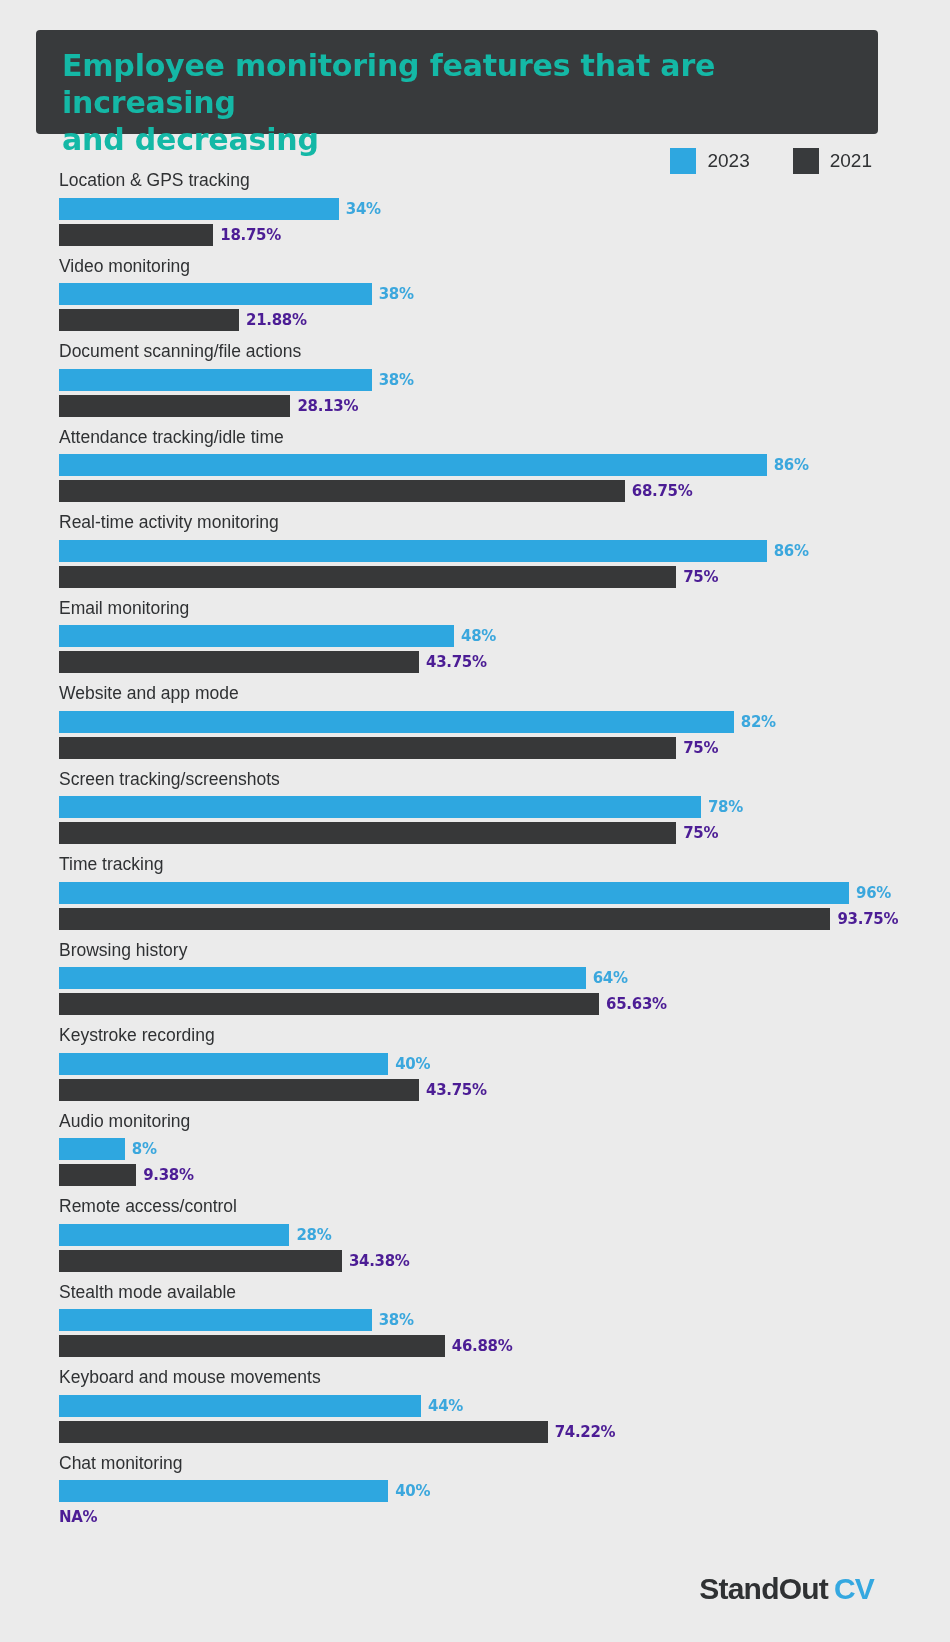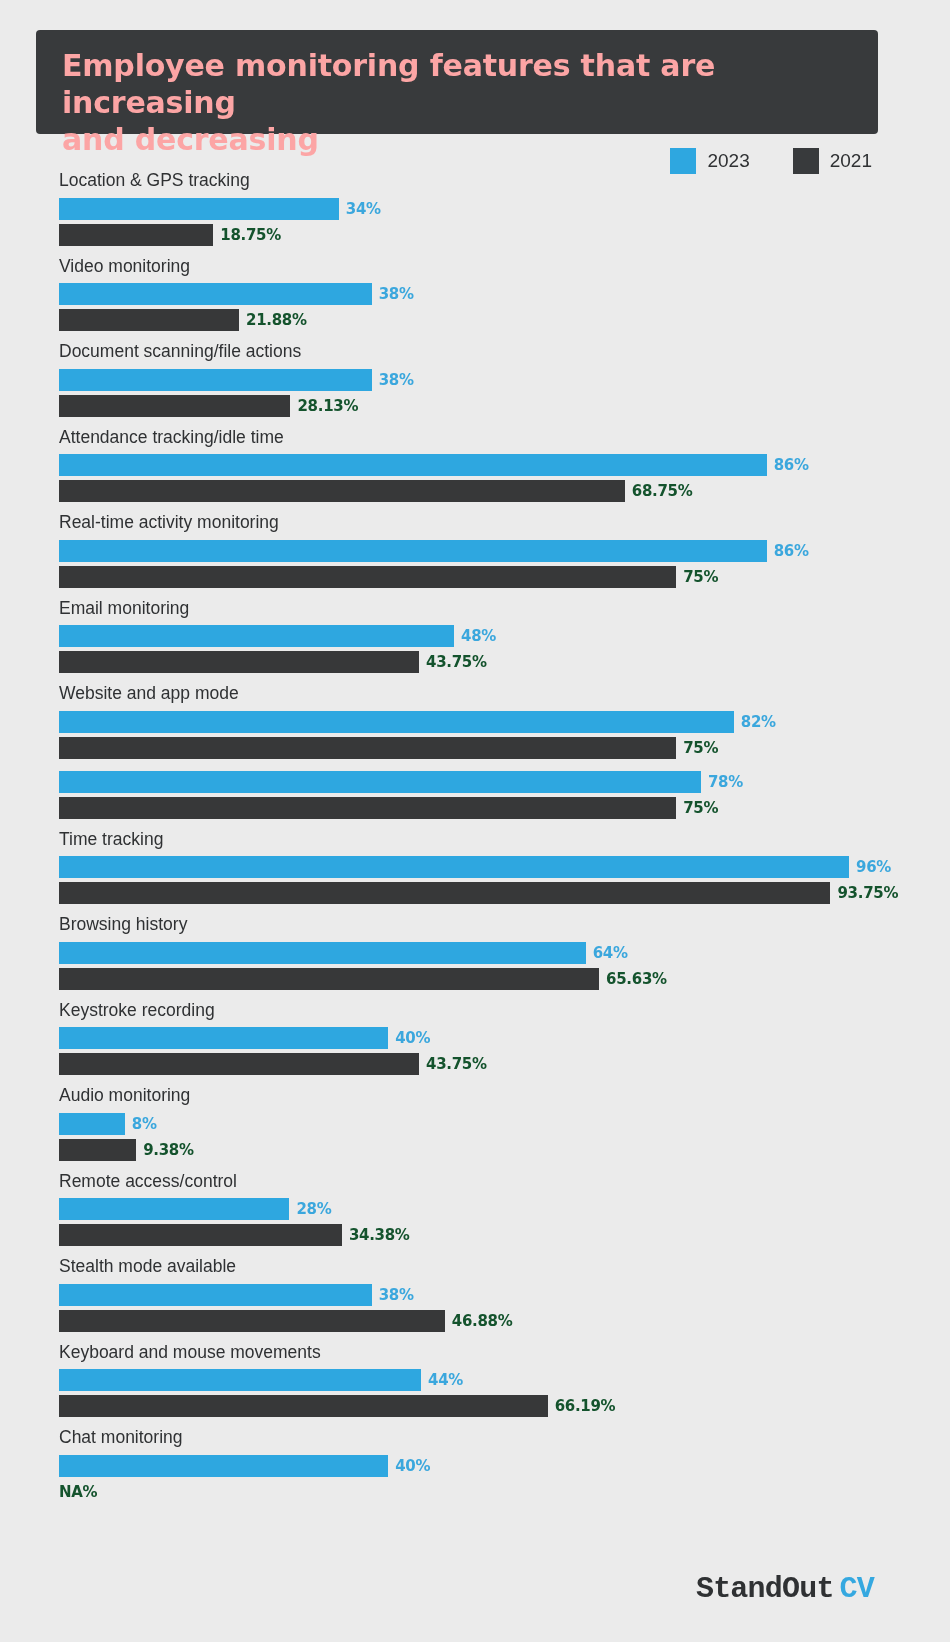--- a/index.html
+++ b/index.html
@@ -30,21 +30,21 @@
     left: 36px;
     top: 30px;
     width: 842px;
     height: 104px;
     background: #383a3c;
     border-radius: 4px;
     box-sizing: border-box;
     padding: 18px 26px 0 26px;
   }
   .title-text {
-    color: #fca5a5;
+    color: #14b8a6;
     font-size: 30px;
     font-weight: bold;
     line-height: 1.23;
     letter-spacing: -0.2px;
     font-family: "DejaVu Sans", sans-serif;
     white-space: pre-line;
   }
 
   
   .legend {
@@ -105,31 +105,31 @@
   .bar.dark { background: #373839; }
   .bar-value {
     font-size: 15px;
     font-weight: bold;
     margin-left: 7px;
     white-space: nowrap;
     font-family: "DejaVu Sans", sans-serif;
     letter-spacing: -0.3px;
   }
   .bar-value.blue { color: #3ba7dd; }
-  .bar-value.dark { color: #14532d; }
+  .bar-value.dark { color: #4c1d95; }
   .bar-row.na .bar-value { margin-left: 0; }
 
   
   .logo {
     position: absolute;
     right: 76px;
     bottom: 36px;
     font-size: 30px;
     font-weight: bold;
-    font-family: Liberation Mono, monospace;
+    font-family: Liberation Sans, sans-serif;
     letter-spacing: -0.8px;
     white-space: nowrap;
   }
   .logo .dark { color: #2f3133; }
   .logo .blue { color: #35a8e0; margin-left: 6px; }
 </style>
 </head>
 <body>
 
 <div class="page">
@@ -222,20 +222,21 @@
         <div class="bar-row">
           <span class="bar blue" style="width: 674.792px;"></span>
           <span class="bar-value blue">82%</span>
         </div>
         <div class="bar-row">
           <span class="bar dark" style="width: 617.188px;"></span>
           <span class="bar-value dark">75%</span>
         </div>
       </div>
       <div class="bar-group">
+        <div class="group-label">Screen tracking/screenshots</div>
         <div class="bar-row">
           <span class="bar blue" style="width: 641.875px;"></span>
           <span class="bar-value blue">78%</span>
         </div>
         <div class="bar-row">
           <span class="bar dark" style="width: 617.188px;"></span>
           <span class="bar-value dark">75%</span>
         </div>
       </div>
       <div class="bar-group">
@@ -305,21 +306,21 @@
         </div>
       </div>
       <div class="bar-group">
         <div class="group-label">Keyboard and mouse movements</div>
         <div class="bar-row">
           <span class="bar blue" style="width: 362.083px;"></span>
           <span class="bar-value blue">44%</span>
         </div>
         <div class="bar-row">
           <span class="bar dark" style="width: 488.648px;"></span>
-          <span class="bar-value dark">66.19%</span>
+          <span class="bar-value dark">74.22%</span>
         </div>
       </div>
       <div class="bar-group">
         <div class="group-label">Chat monitoring</div>
         <div class="bar-row">
           <span class="bar blue" style="width: 329.167px;"></span>
           <span class="bar-value blue">40%</span>
         </div>
         <div class="bar-row na">
           <span class="bar-value dark">NA%</span>

